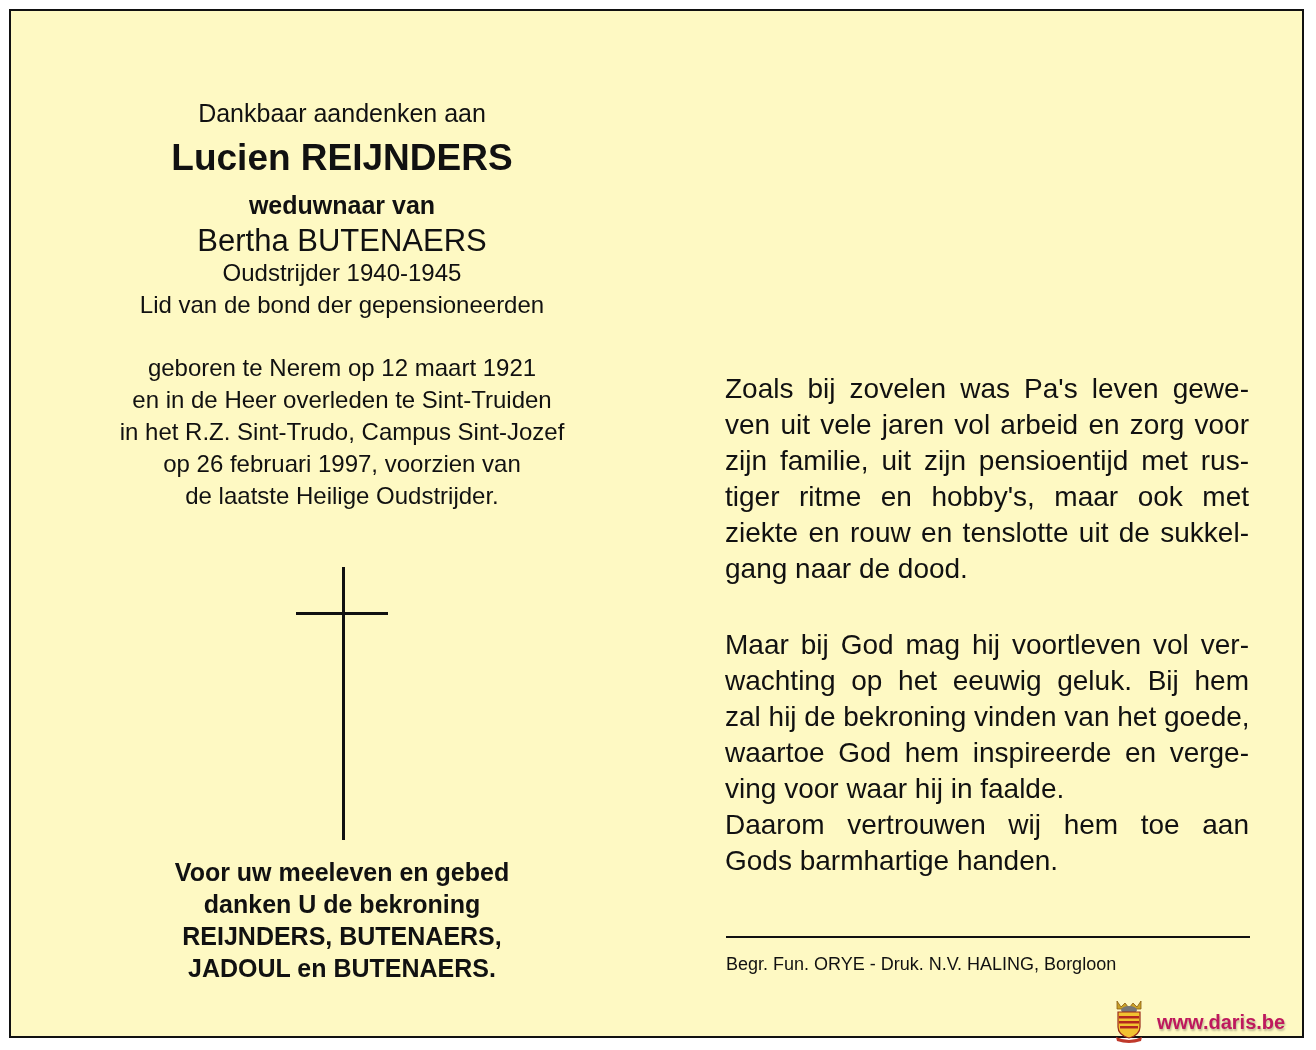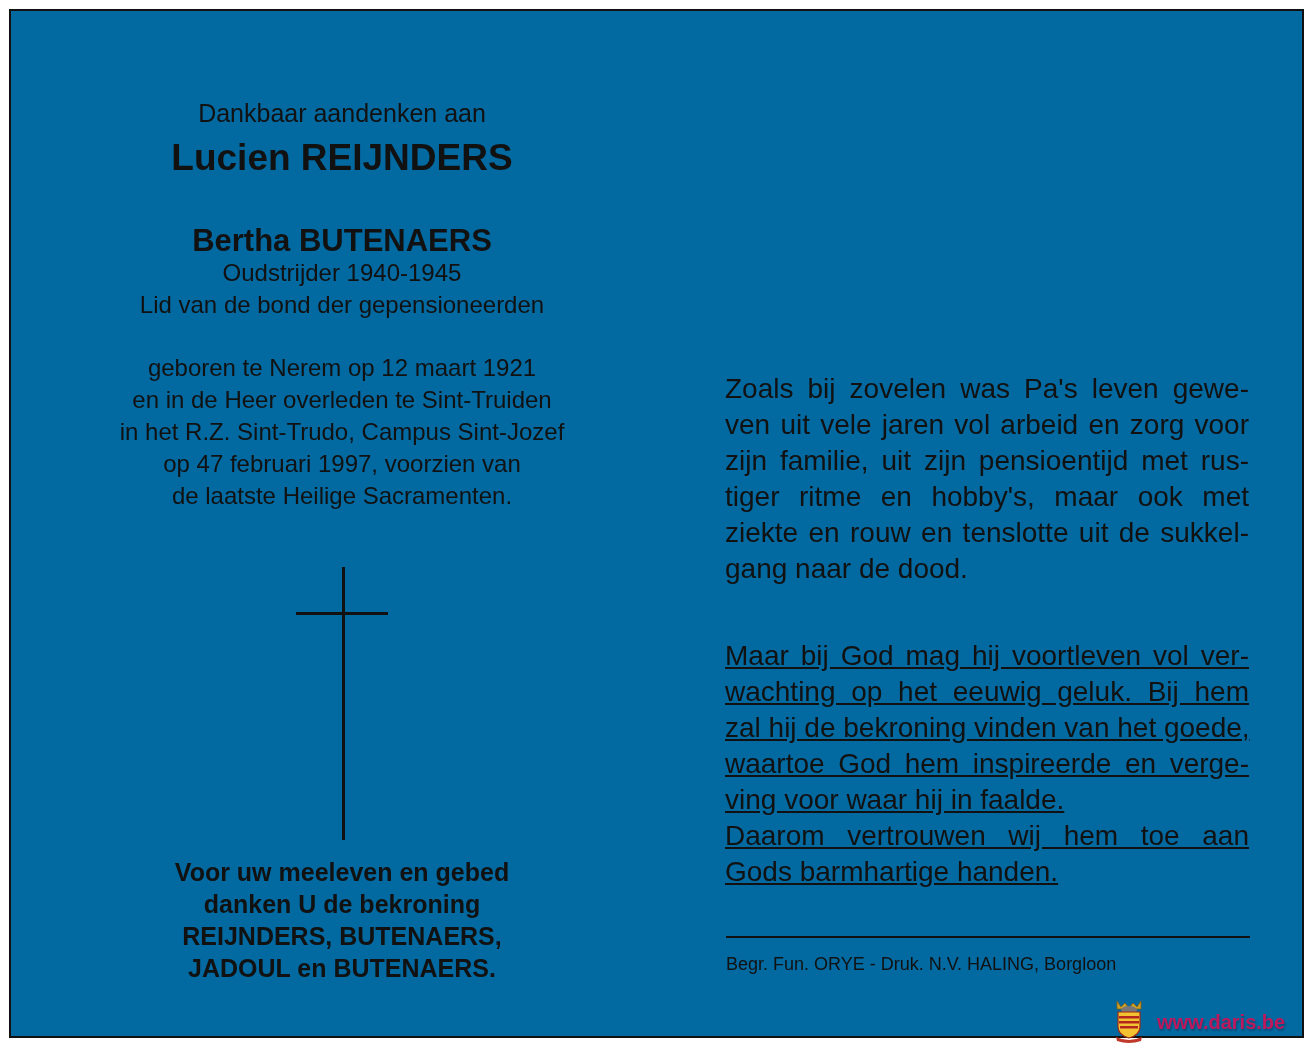--- a/index.html
+++ b/index.html
@@ -2,65 +2,66 @@
 <html><head>
 <meta charset="utf-8">
 <style>
   html, body { margin: 0; padding: 0; }
   body {
     width: 1316px; height: 1050px; background: #ffffff; position: relative; overflow: hidden;
     font-family: "Liberation Sans", sans-serif; color: #111;
   }
   .card {
     position: absolute; left: 9px; top: 9px; width: 1295px; height: 1029px;
-    border: 2px solid #111; background: #0369a1; box-sizing: border-box;
+    border: 2px solid #111; background: #fef9c3; box-sizing: border-box;
   }
   .line { position: absolute; left: 0; width: 662px; text-align: center; white-space: nowrap; }
   .t-intro { top: 88px; font-size: 25px; }
   .t-name { top: 126px; font-size: 37px; font-weight: bold; }
   .t-widower { top: 180px; font-size: 25px; font-weight: bold; }
-  .t-spouse { top: 212px; font-size: 31px; font-weight: bold; }
+  .t-spouse { top: 212px; font-size: 31px; font-weight: normal; }
   .t-role { font-size: 24px; }
   .bio { font-size: 24px; }
   .thanks { font-size: 25px; font-weight: bold; }
 
   .cross-v { position: absolute; left: 331px; top: 556px; width: 3px; height: 273px; background: #111; }
   .cross-h { position: absolute; left: 285px; top: 601px; width: 92px; height: 3px; background: #111; }
   .para { font-size: 28px; line-height: 36px; text-align: justify; text-align-last: auto; }
   .para .ln { display: block; text-align: justify; text-align-last: justify; white-space: nowrap; }
   .para .ln.last { text-align-last: left; }
-  .para + .para { margin-top: 16px; text-decoration: underline; }
+  .para + .para { margin-top: 5px; }
   .p1 { position: absolute; left: 725px; top: 371px; width: 524px; }
   .p2 { position: absolute; left: 725px; top: 622px; width: 524px; }
 
   .rule { position: absolute; left: 726px; top: 936px; width: 524px; height: 2px; background: #111; }
   .printer { position: absolute; left: 726px; top: 954px; width: 524px; text-align: left; font-size: 18px; }
 
   .crest { position: absolute; left: 1113px; top: 997px; width: 32px; height: 46px; }
   .site {
     position: absolute; left: 1157px; top: 1011px; font-size: 20px; font-weight: bold;
     color: #be185d; text-shadow: 1px 2px 2px rgba(0,0,0,0.25);
   }
 </style>
 </head>
 <body>
 
 <div class="card">
 
   <div class="line t-intro">Dankbaar aandenken aan</div>
   <div class="line t-name">Lucien REIJNDERS</div>
+  <div class="line t-widower">weduwnaar van</div>
   <div class="line t-spouse">Bertha BUTENAERS</div>
   <div class="line t-role" style="top:248px">Oudstrijder 1940-1945</div>
   <div class="line t-role" style="top:280px">Lid van de bond der gepensioneerden</div>
 
   <div class="line bio" style="top:343px">geboren te Nerem op 12 maart 1921</div>
   <div class="line bio" style="top:375px">en in de Heer overleden te Sint-Truiden</div>
   <div class="line bio" style="top:407px">in het R.Z. Sint-Trudo, Campus Sint-Jozef</div>
-  <div class="line bio" style="top:439px">op 47 februari 1997, voorzien van</div>
-  <div class="line bio" style="top:471px">de laatste Heilige Sacramenten.</div>
+  <div class="line bio" style="top:439px">op 26 februari 1997, voorzien van</div>
+  <div class="line bio" style="top:471px">de laatste Heilige Oudstrijder.</div>
 
   <div>
     <div class="cross-v"></div>
     <div class="cross-h"></div>
   </div>
 
   <div class="line thanks" style="top:847px">Voor uw meeleven en gebed</div>
   <div class="line thanks" style="top:879px">danken U de bekroning</div>
   <div class="line thanks" style="top:911px">REIJNDERS, BUTENAERS,</div>
   <div class="line thanks" style="top:943px">JADOUL en BUTENAERS.</div>

